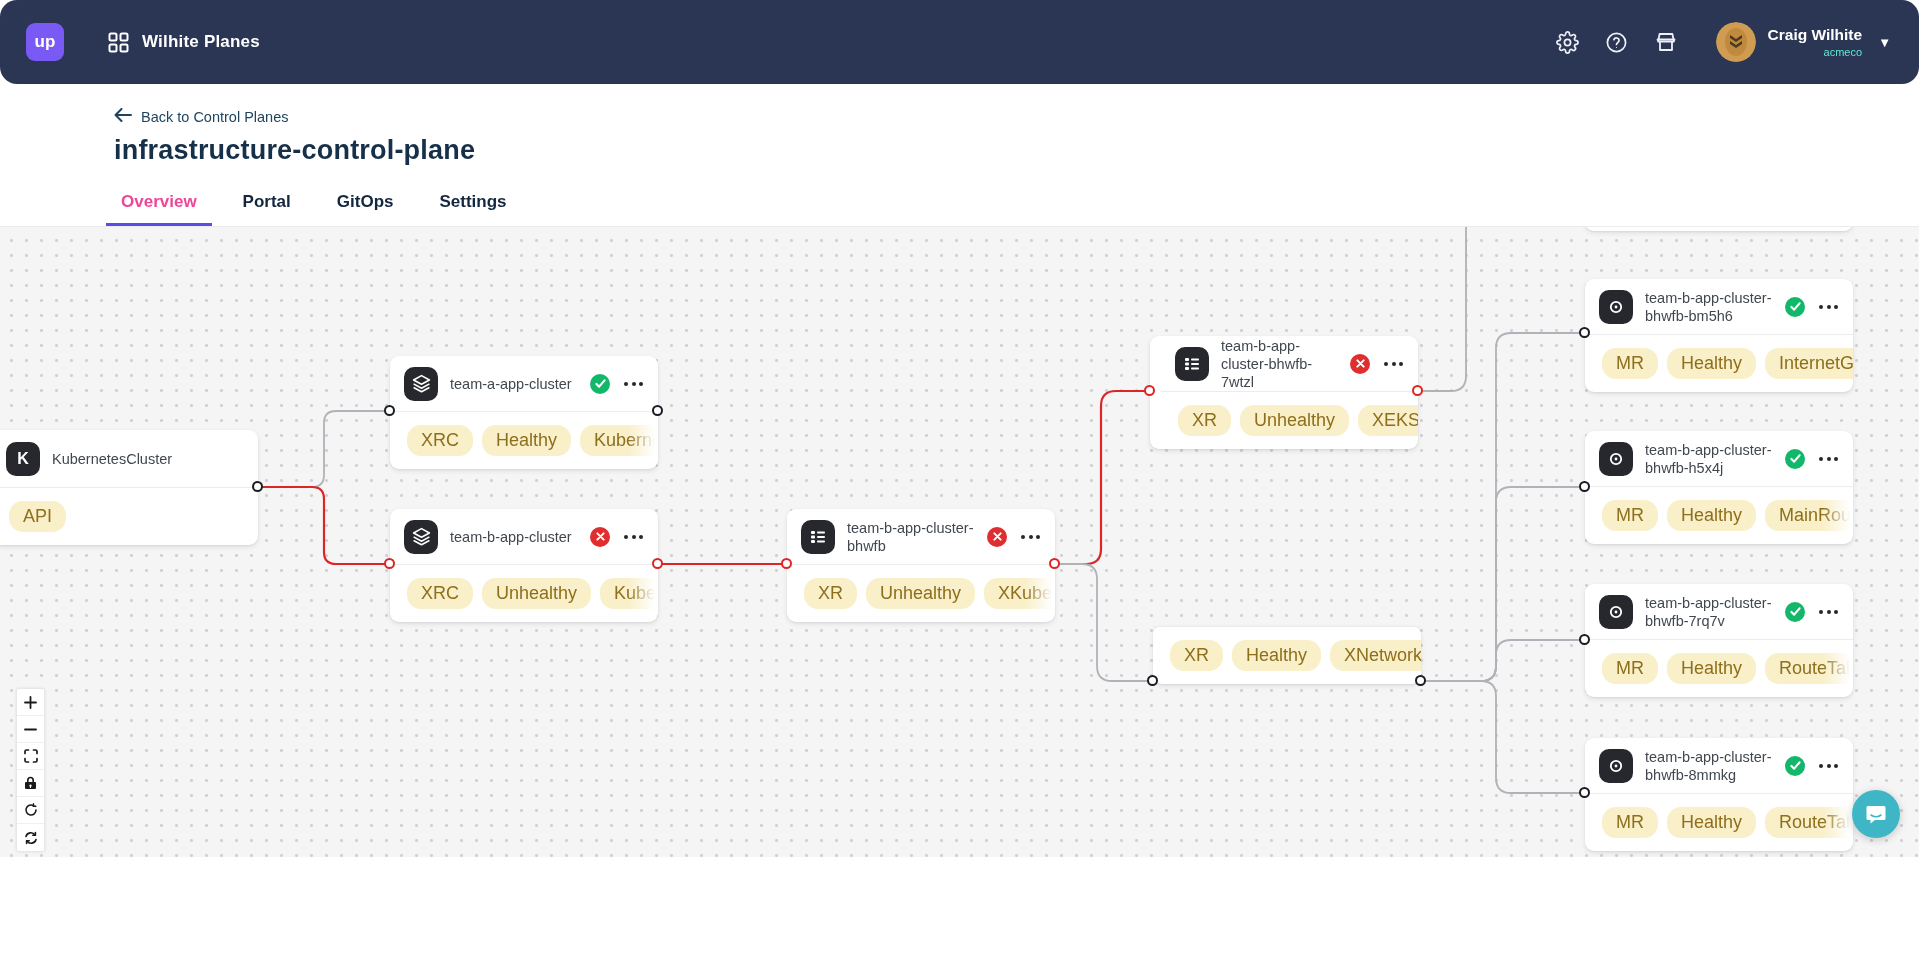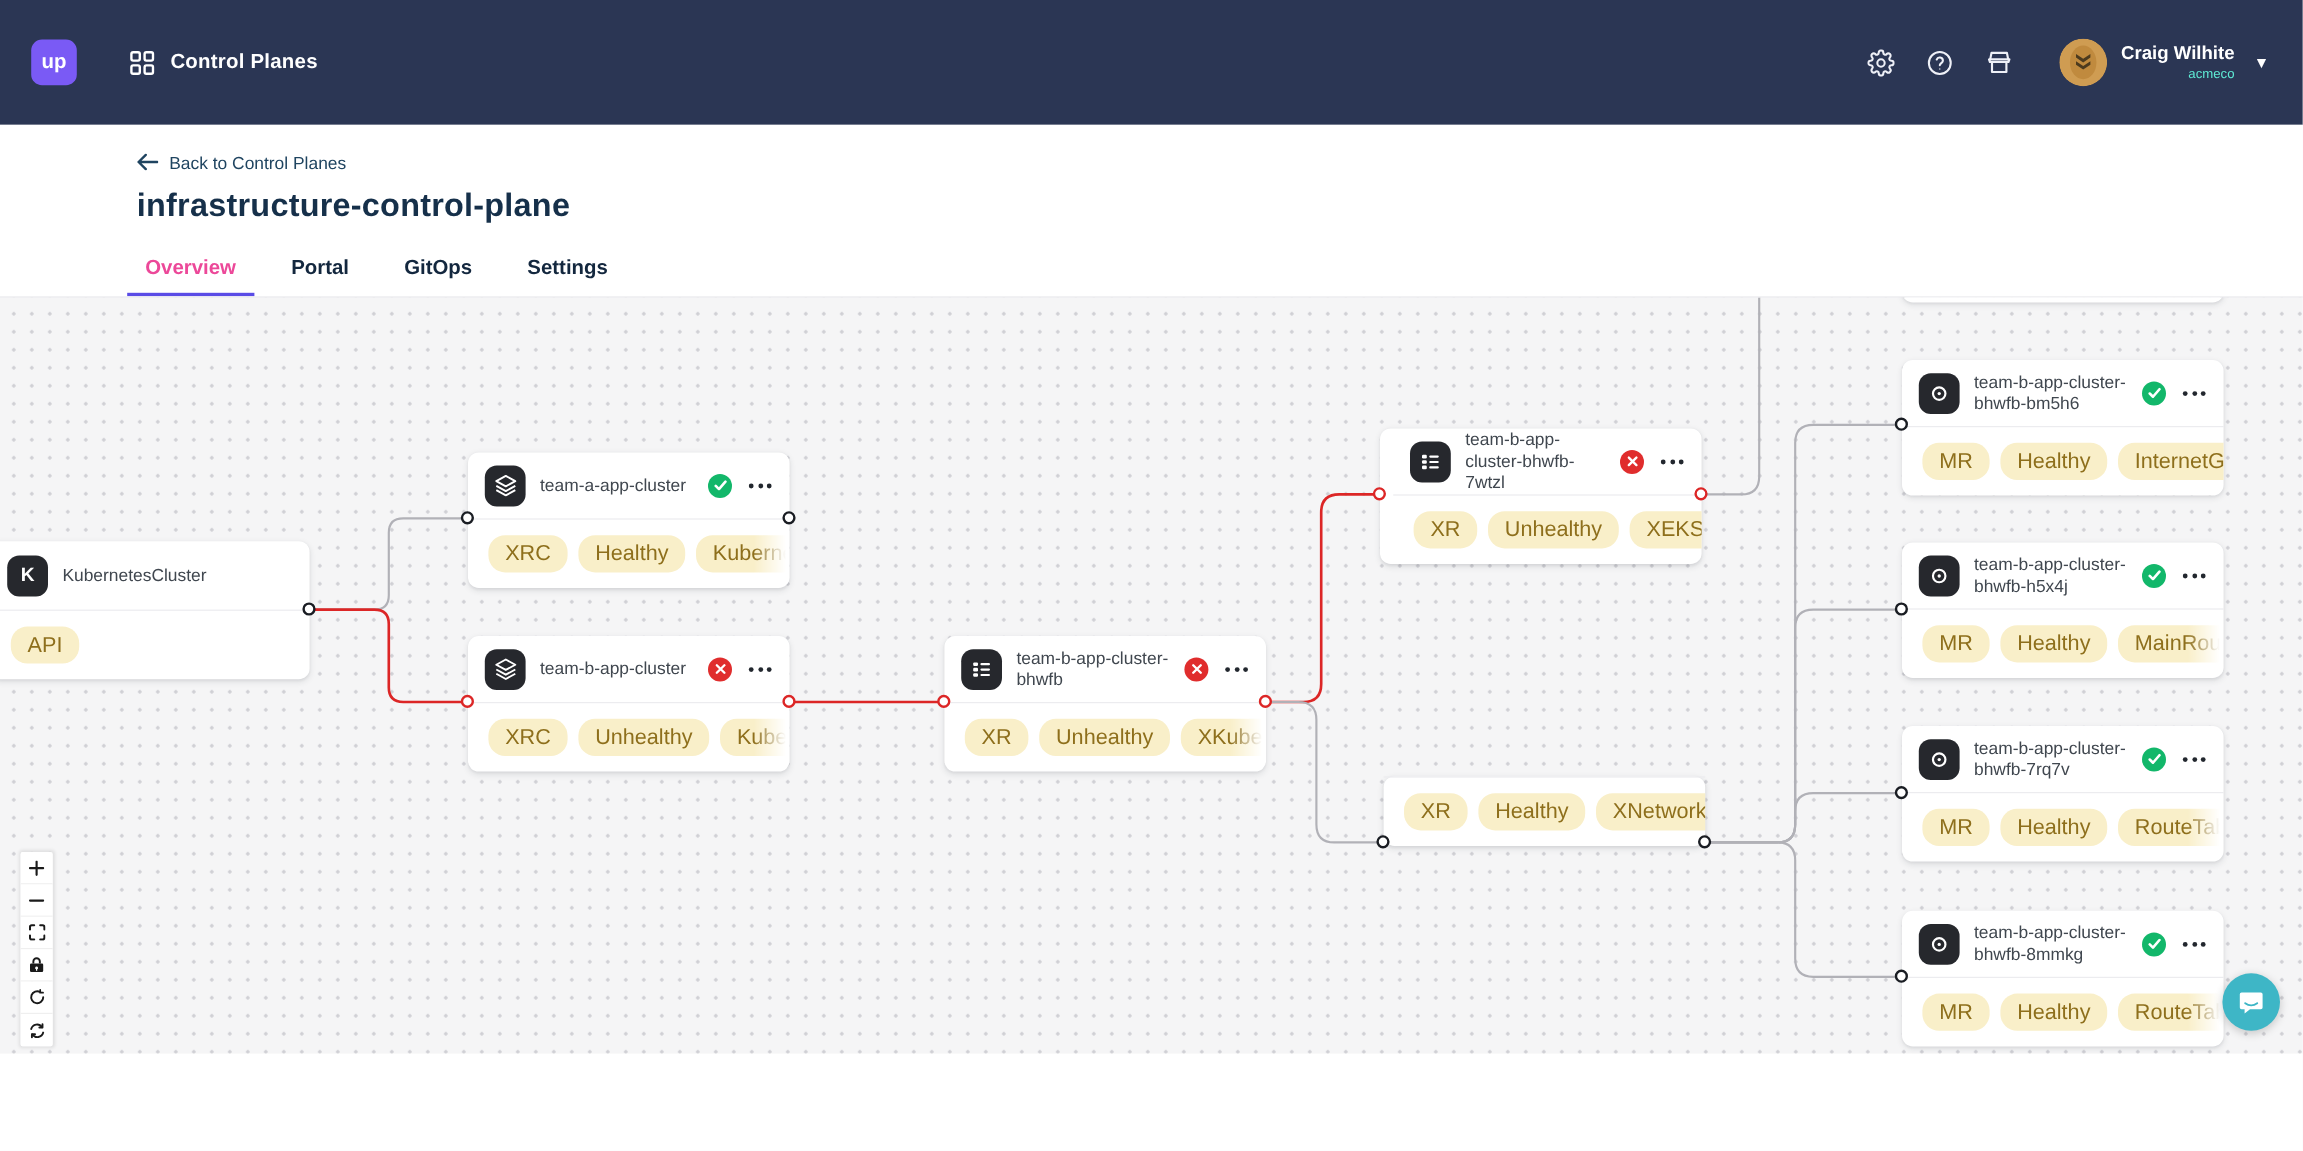--- a/index.html
+++ b/index.html
@@ -1,20 +1,20 @@
 <!DOCTYPE html>
 <html><head>
 <meta charset="utf-8">
 <style>
   * { box-sizing: border-box; margin: 0; padding: 0; }
   html,body { width: 1919px; height: 959px; overflow: hidden; }
   body { font-family: "Liberation Sans", sans-serif; background: #fff; }
 
   
-  .navbar { height: 104px; background: #2b3654; display: flex; align-items: center; padding: 0 28px 0 26px; }
+  .navbar { height: 84px; background: #2b3654; display: flex; align-items: center; padding: 0 28px 0 26px; border-radius: 17px; }
   .logo { width: 38px; height: 38px; border-radius: 9px; background: #7a5af5; color: #fff;
           display: flex; align-items: center; justify-content: center; font-weight: bold; font-size: 17px; }
   .nav-left { display: flex; align-items: center; }
   .grid-icon { margin-left: 44px; display: flex; }
   .app-title { color: #fff; font-weight: bold; font-size: 17px; margin-left: 13px; letter-spacing: .2px; }
   .nav-spacer { flex: 1; }
   .nav-icon { margin-left: 26px; display: flex; align-items: center; cursor: pointer; }
   .avatar { width: 40px; height: 40px; border-radius: 50%; margin-left: 38px; overflow: hidden; flex-shrink: 0; }
   .user-block { margin-left: 12px; line-height: 1.15; }
   .user-name { color: #fff; font-weight: bold; font-size: 15.5px; }
@@ -88,21 +88,21 @@
         <span>up</span>
       </div>
     <span class="grid-icon">
       <svg width="21" height="21" viewBox="0 0 21 21" fill="none" stroke="#fff" stroke-width="2">
         <rect x="1.5" y="1.5" width="7" height="7" rx="1.5"></rect>
           <rect x="12.5" y="1.5" width="7" height="7" rx="1.5"></rect>
         <rect x="1.5" y="12.5" width="7" height="7" rx="1.5"></rect>
           <rect x="12.5" y="12.5" width="7" height="7" rx="1.5"></rect>
       </svg>
     </span>
-    <span class="app-title">Control Planes</span>
+    <span class="app-title">Wilhite Planes</span>
   </div>
   <div class="nav-spacer"></div>
   <span class="nav-icon">
     <svg width="23" height="23" viewBox="0 0 24 24" fill="none" stroke="#eef0f7" stroke-width="1.8" stroke-linecap="round" stroke-linejoin="round">
       <circle cx="12" cy="12" r="3.2"></circle>
       <path d="M19.4 15a1.7 1.7 0 0 0 .34 1.87l.06.06a2 2 0 1 1-2.83 2.83l-.06-.06a1.7 1.7 0 0 0-1.87-.34 1.7 1.7 0 0 0-1 1.55V21a2 2 0 1 1-4 0v-.09a1.7 1.7 0 0 0-1-1.55 1.7 1.7 0 0 0-1.87.34l-.06.06a2 2 0 1 1-2.83-2.83l.06-.06a1.7 1.7 0 0 0 .34-1.87 1.7 1.7 0 0 0-1.55-1H3a2 2 0 1 1 0-4h.09a1.7 1.7 0 0 0 1.55-1 1.7 1.7 0 0 0-.34-1.87l-.06-.06a2 2 0 1 1 2.83-2.83l.06.06a1.7 1.7 0 0 0 1.87.34h.01a1.7 1.7 0 0 0 1-1.55V3a2 2 0 1 1 4 0v.09a1.7 1.7 0 0 0 1 1.55 1.7 1.7 0 0 0 1.87-.34l.06-.06a2 2 0 1 1 2.83 2.83l-.06.06a1.7 1.7 0 0 0-.34 1.87v.01a1.7 1.7 0 0 0 1.55 1H21a2 2 0 1 1 0 4h-.09a1.7 1.7 0 0 0-1.55 1z"></path>
     </svg>
   </span>
   <span class="nav-icon">
     <svg width="23" height="23" viewBox="0 0 24 24" fill="none" stroke="#eef0f7" stroke-width="1.8" stroke-linecap="round">

